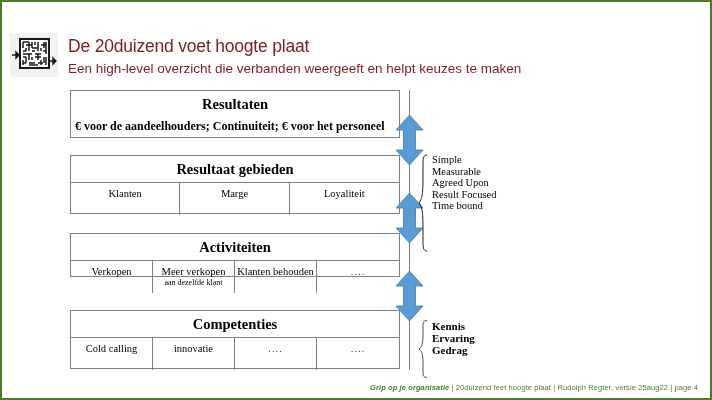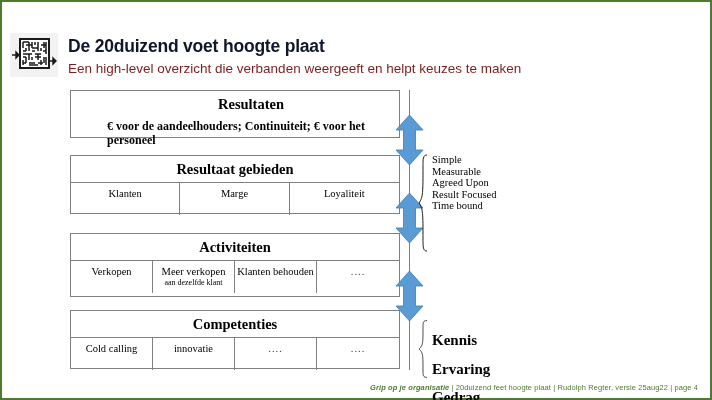--- a/index.html
+++ b/index.html
@@ -34,22 +34,22 @@
   #header-icon svg { display: block; }
 
   #title-block {
     position: absolute;
     left: 66px;
     top: 34px;
     width: 600px;
   }
   #page-title {
     font-size: 17.5px;
-    font-weight: bold;
-    color: #0f172a;
+    font-weight: normal;
+    color: #7f1d1d;
     letter-spacing: -0.2px;
     line-height: 1.25;
     margin: 0;
   }
   #page-subtitle {
     font-size: 13.5px;
     font-weight: normal;
     color: #7f1d1d;
     line-height: 1.3;
     margin: 2px 0 0 0;
@@ -99,23 +99,23 @@
   }
   .cell:last-child { border-right: none; }
   .cell .sub {
     display: block;
     font-size: 8px;
     line-height: 1.15;
   }
   .cell.dots { color: #3a3a3a; letter-spacing: 1px; }
 
   
-  #box-resultaten        { top: 88px;  height: 48px; padding-left: 32px; }
+  #box-resultaten        { top: 88px;  height: 48px; }
   #box-resultaatgebieden { top: 153px; height: 59px; }
-  #box-activiteiten      { top: 231px; height: 64px; }
+  #box-activiteiten      { top: 231px; height: 44px; }
   #box-competenties      { top: 308px; height: 59px; }
 
   
   #connector-line {
     position: absolute;
     left: 407px;
     top: 88px;
     width: 1px;
     height: 280px;
     background: #7f7f7f;
@@ -147,21 +147,21 @@
     flex-direction: column;
     justify-content: flex-start;
   }
   .annot-item {
     font-family: "Liberation Serif", serif;
     font-size: 10.5px;
     color: #000;
     line-height: 1.1;
     white-space: nowrap;
   }
-  .annot-item.bold { font-weight: bold; font-size: 15px; margin-top: 12px; }
+  .annot-item.bold { font-weight: bold; font-size: 11px; }
 
   #smart-group { left: 416px; top: 152px; height: 98px; }
   #keg-group   { left: 416px; top: 318px; height: 58px; }
 
   
   #footer {
     position: absolute;
     right: 12px;
     bottom: 6px;
     font-family: "Liberation Sans", sans-serif;

